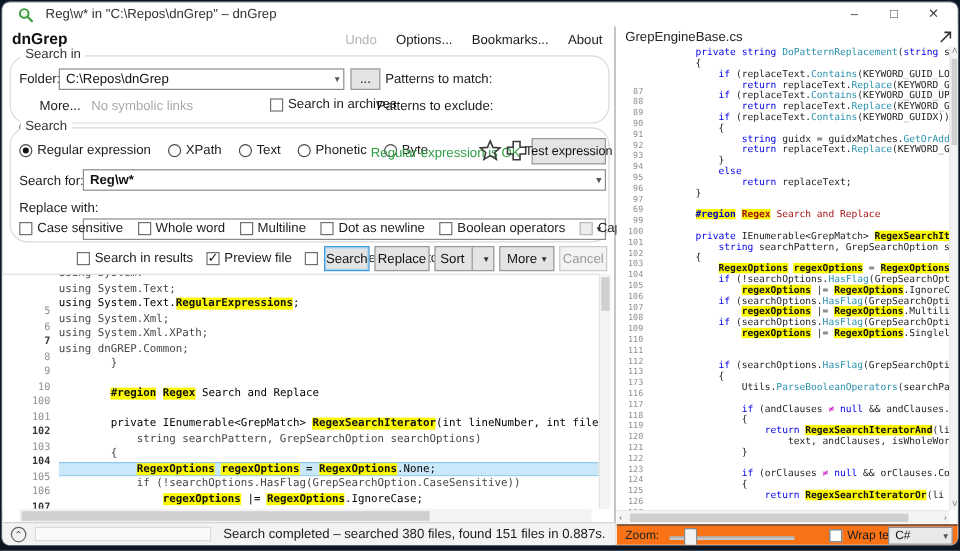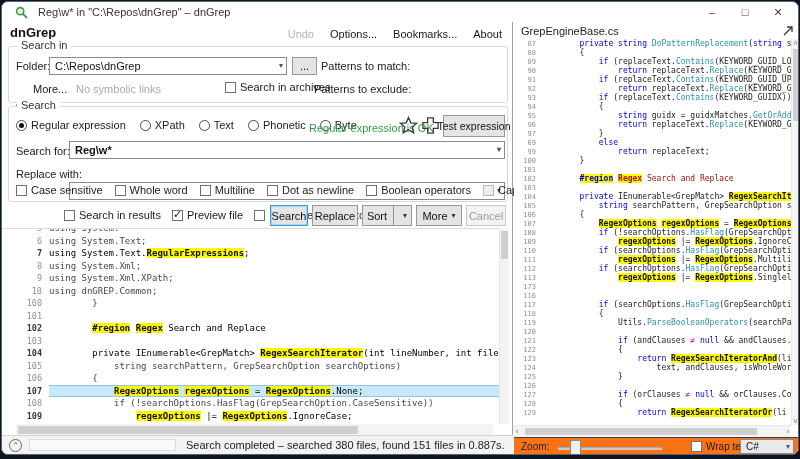--- a/index.html
+++ b/index.html
@@ -11,21 +11,21 @@
   .lbl{font-size:11px;color:#1c1c1c;white-space:nowrap;}
   .gray{color:#a9a9a9;}
   
   #titlebar{left:0;top:0;width:100%;height:20px;background:#fff;}
   #title-text{left:36px;top:4px;font-size:11px;color:#333;}
   .winctl{top:2px;width:20px;height:16px;text-align:center;font-size:11px;color:#444;line-height:16px;}
   
   #left-panel{left:0;top:20px;width:511px;height:433px;background:#fff;border-right:1px solid #9aa0a6;box-sizing:border-box;}
   #right-panel{left:512px;top:20px;width:285px;height:433px;background:#fff;}
   
-  .group{border:1px solid #d9d9d9;border-radius:3px;background:#fff;}
+  .group{border:1px solid #d9d9d9;border-radius:15px;background:#fff;}
   .legend{position:absolute;top:-8px;left:8px;background:#fff;padding:0 4px;font-size:11px;color:#333;}
   
   .combo{background:#fff;border:1px solid #8c8c8c;box-sizing:border-box;display:flex;align-items:center;
          font-size:11px;color:#111;padding:0 14px 0 5px;position:relative;white-space:nowrap;overflow:hidden;}
   .combo::after{content:"▾";position:absolute;right:3px;top:50%;transform:translateY(-54%);font-size:8px;color:#555;}
   .btn{background:#e4e4e4;border:1px solid #989898;box-sizing:border-box;display:flex;align-items:center;
        justify-content:center;font-size:11px;color:#111;white-space:nowrap;}
   .btn.accent{border-color:#3f9bdc;box-shadow:inset 0 0 0 1px #a8d6f2;}
   .btn.dis{color:#9b9b9b;border-color:#c9c9c9;background:#f3f3f3;}
   .btn .arr{font-size:8px;color:#333;margin-left:4px;}
@@ -33,21 +33,21 @@
   
   .cb{width:11px;height:11px;border:1px solid #707070;background:#fff;display:inline-block;box-sizing:border-box;position:relative;flex:none;}
   .cb.ck::after{content:"✓";position:absolute;left:0px;top:-3px;font-size:11px;color:#1a1a1a;}
   .cb.dis{background:#ededed;border-color:#b8b8b8;}
   .rd{width:11px;height:11px;border:1px solid #4a4a4a;border-radius:50%;background:#fff;display:inline-block;box-sizing:border-box;position:relative;flex:none;}
   .rd.sel::after{content:"";position:absolute;left:2px;top:2px;width:5px;height:5px;border-radius:50%;background:#111;}
   .item{display:flex;align-items:center;gap:4px;font-size:11px;color:#1c1c1c;white-space:nowrap;}
   
   .codewrap{overflow:hidden;background:#fff;}
   .crow{display:flex;}
-  .gut{text-align:right;color:#8f8f8f;flex:none;}
+  .gut{text-align:right;color:#8f8f8f;flex:none;margin-top:32px;}
   .gut.gb{color:#3a3a3a;font-weight:bold;}
   .code{white-space:pre;flex:1;overflow:hidden;}
   .lp .crow{height:12.5px;line-height:12.5px;font-family:"DejaVu Sans Mono",monospace;font-size:9px;}
   .lp .gut{width:40px;padding-right:7px;font-size:8.5px;}
   .lp .c-p{color:#474747;}
   .lp .bold .c-p{color:#000;font-weight:normal;}
   .lp .cur .code{background:#c9e8fa;box-shadow:inset 0 1px 0 #8fc7e8,inset 0 -1px 0 #8fc7e8;}
   .rp .crow{height:9px;line-height:9px;font-family:"DejaVu Sans Mono",monospace;font-size:8px;}
   .rp .gut{width:22px;padding-right:5px;font-size:7px;line-height:10px;}
   .rp .c-p{color:#1d1d1d;}

